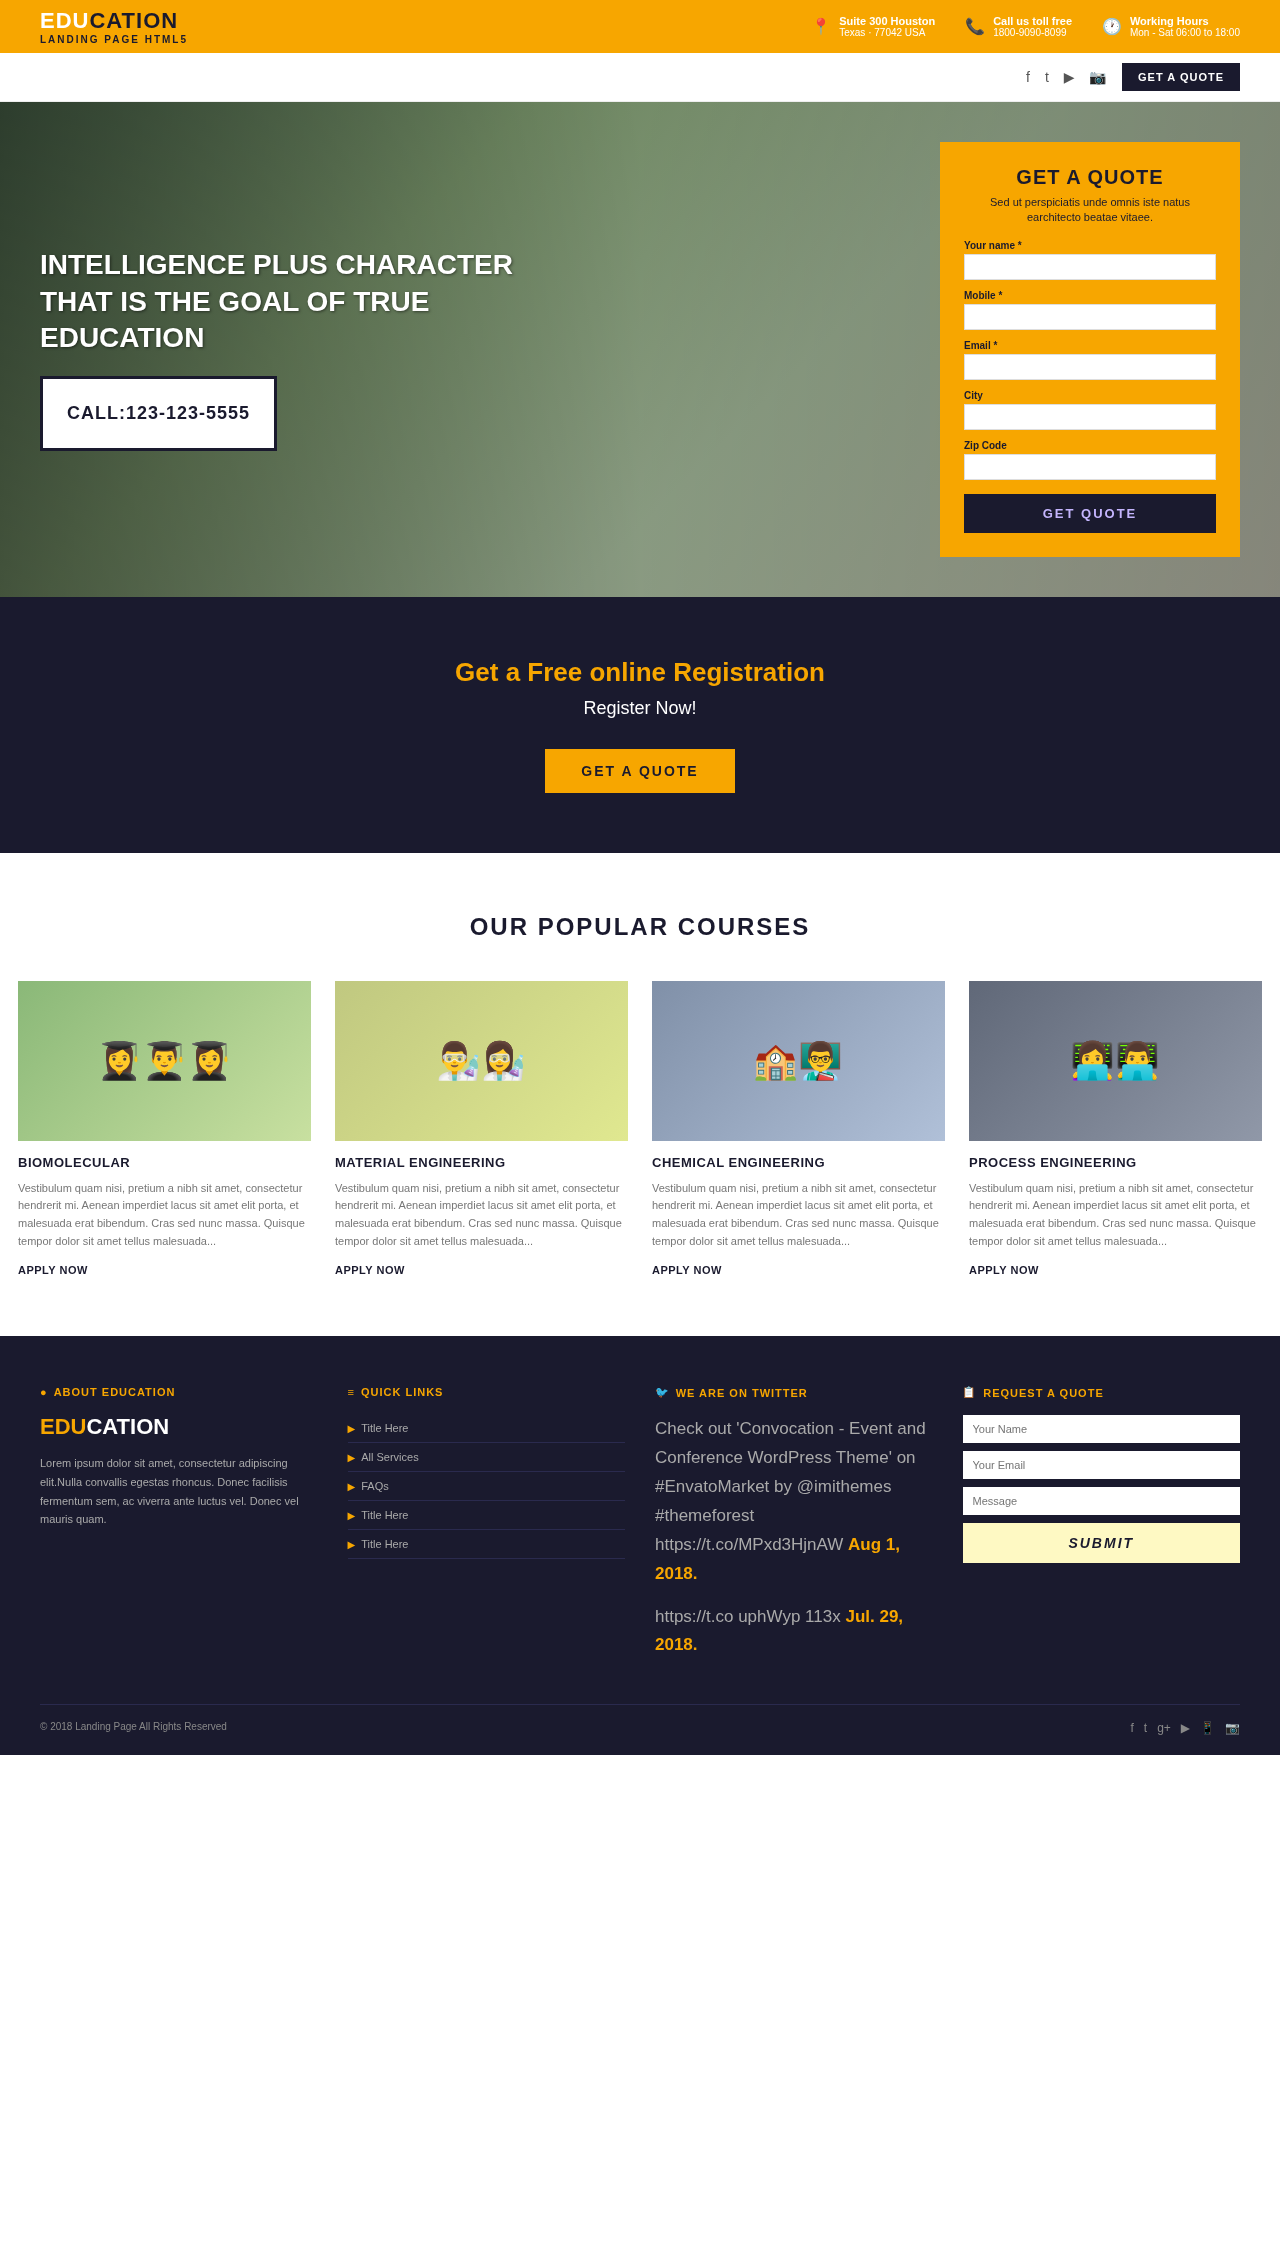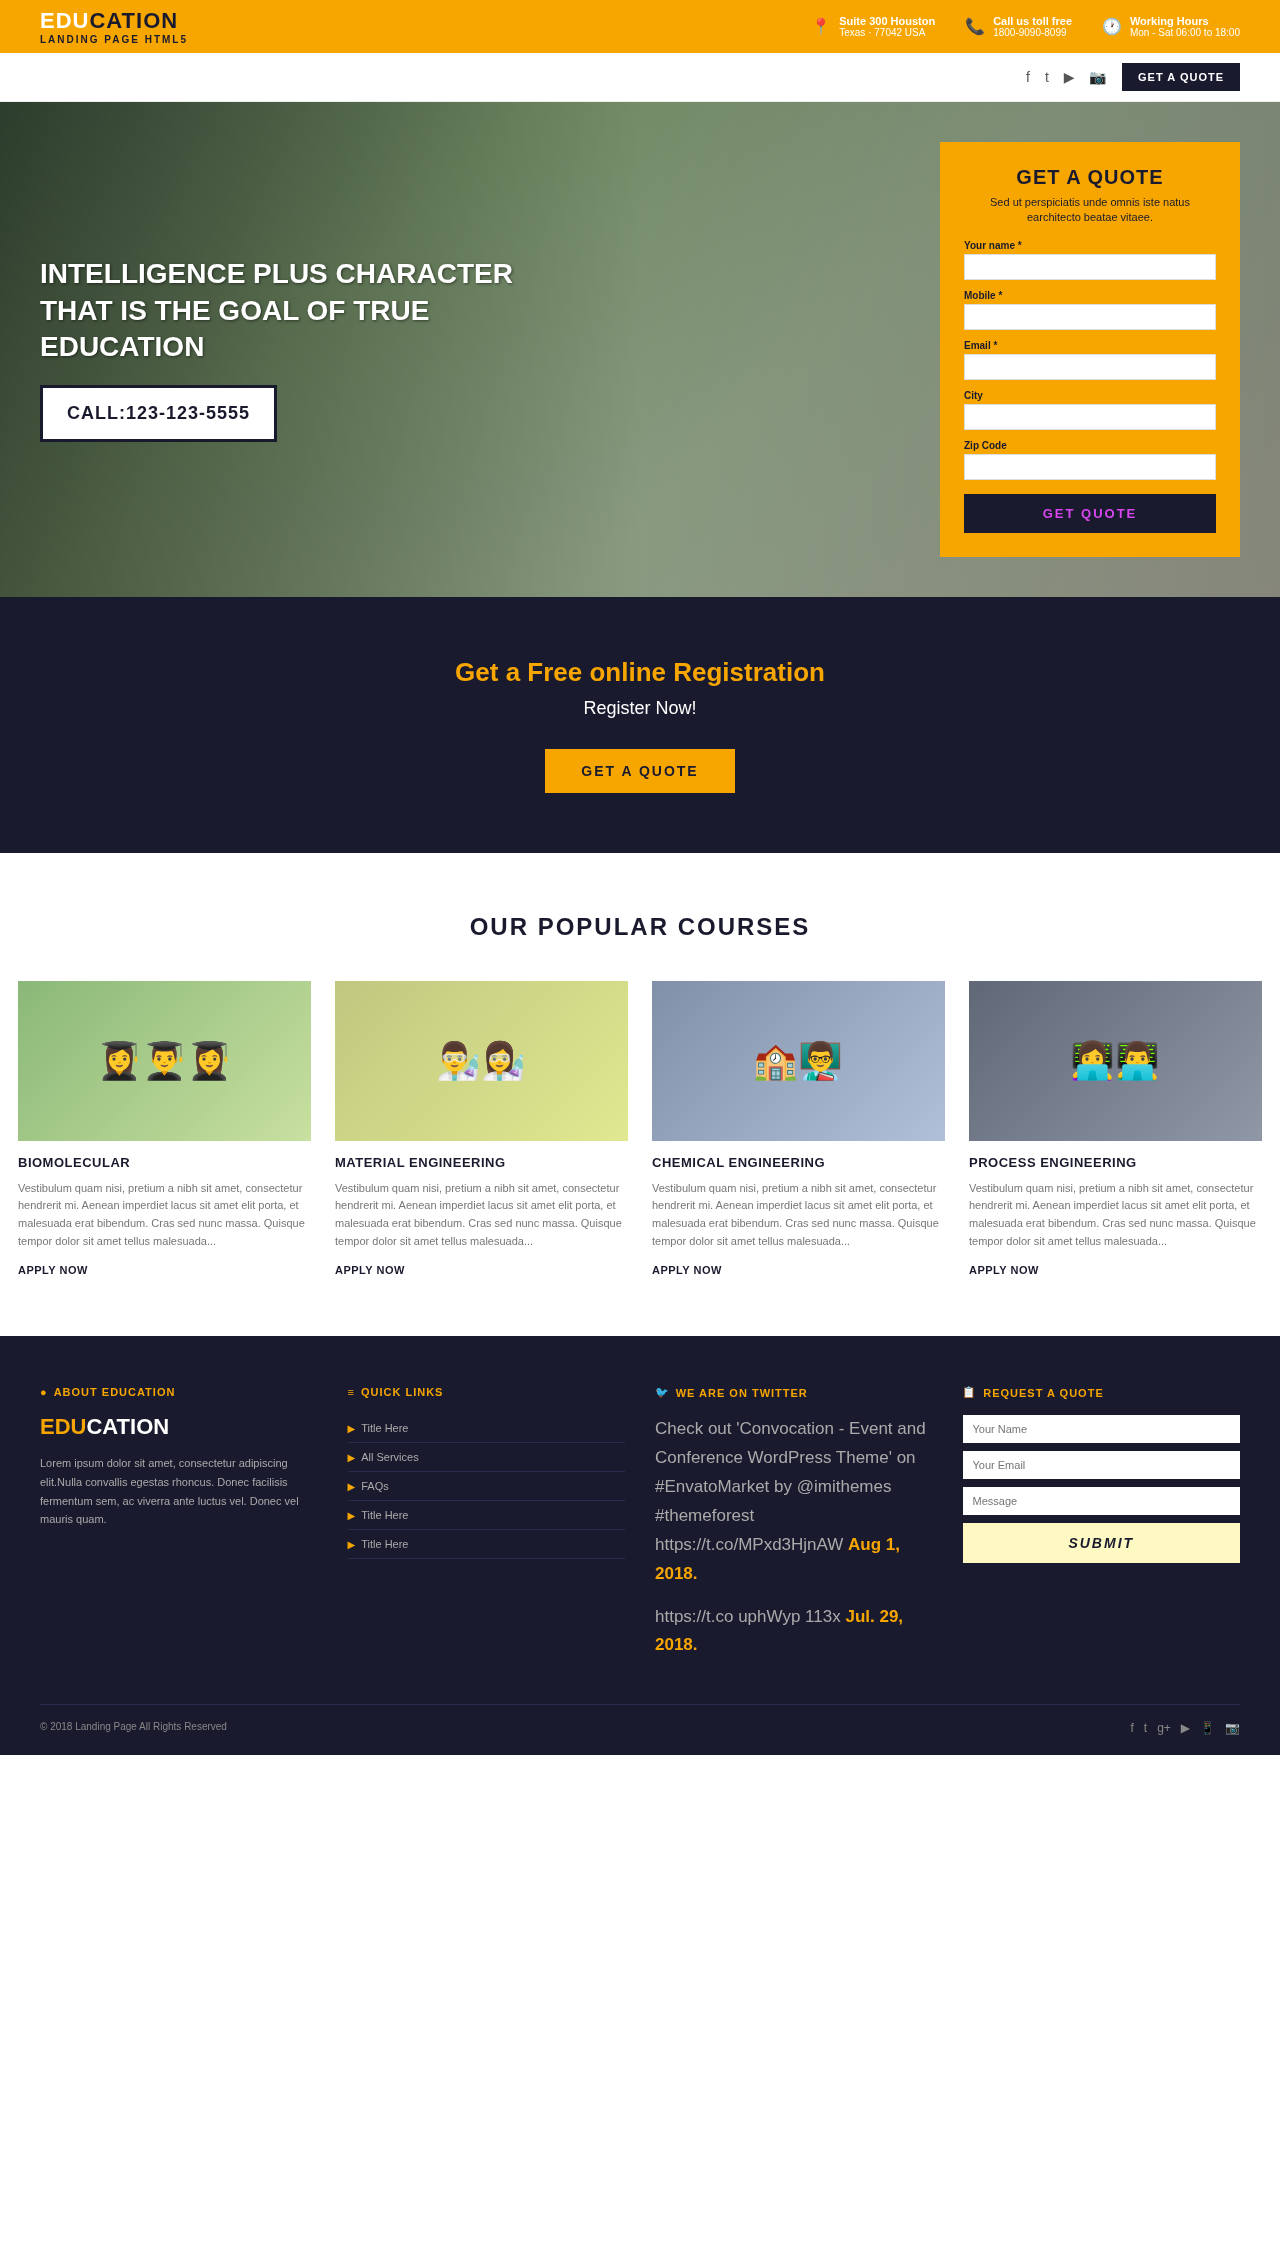--- a/index.html
+++ b/index.html
@@ -75,21 +75,21 @@
       text-transform: uppercase;
       line-height: 1.3;
       margin-bottom: 20px;
       max-width: 480px;
       text-shadow: 1px 1px 3px rgba(0,0,0,0.5);
     }
     .hero-call {
       display: inline-block;
       background: #fff;
       border: 3px solid #1a1a2e;
-      padding: 15px 24px;
+      padding: 24px 24px;
       font-size: 18px;
       font-weight: 900;
       color: #1a1a2e;
       letter-spacing: 1px;
     }
 
     
     .quote-form-box {
       position: relative;
       z-index: 2;
@@ -125,21 +125,21 @@
       padding: 6px 8px;
       border: 1px solid #ddd;
       background: #fff;
       font-size: 11px;
       margin-bottom: 10px;
       outline: none;
     }
     .form-submit {
       width: 100%;
       background: #1a1a2e;
-      color: #d946ef;
+      color: #c4b5fd;
       padding: 12px;
       font-size: 13px;
       font-weight: bold;
       border: none;
       cursor: pointer;
       letter-spacing: 2px;
       margin-top: 4px;
     }
 
     

